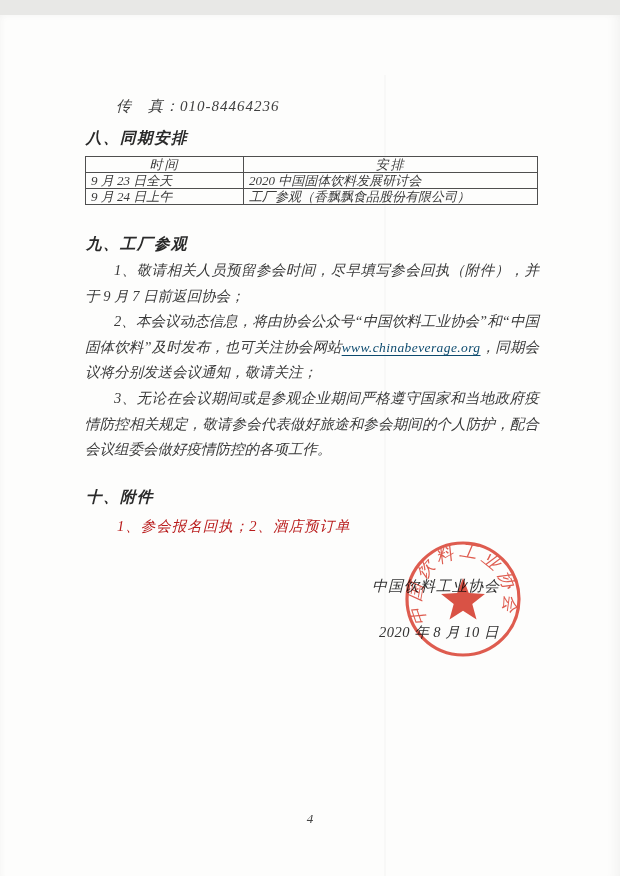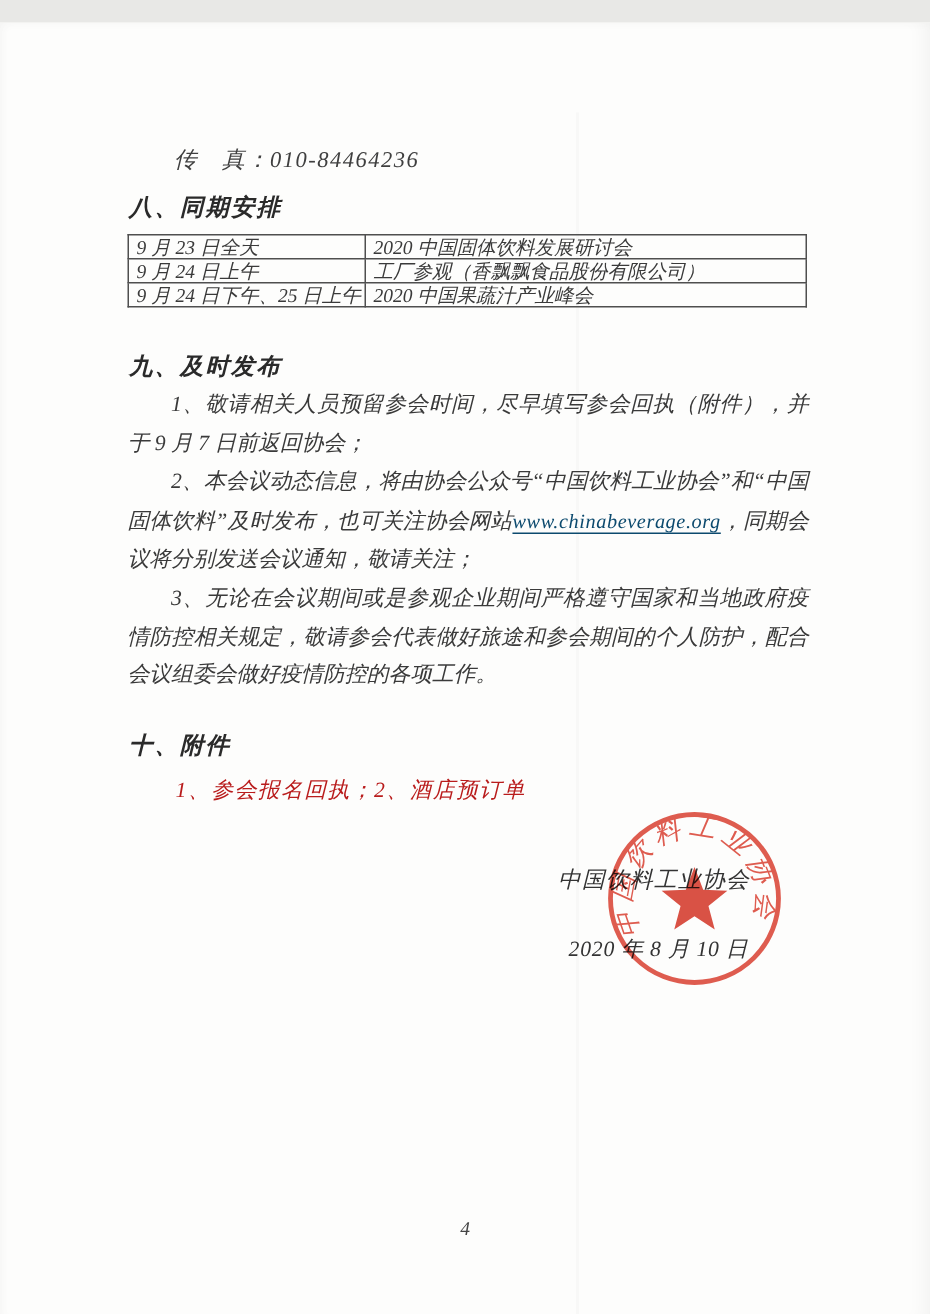--- a/index.html
+++ b/index.html
@@ -88,36 +88,36 @@
   <div class="fax-line">传　真：010-84464236</div>
 
   <h2 class="sec-heading h8">八、同期安排</h2>
 
   <table class="schedule">
     <colgroup>
         <col class="c1">
         <col>
       </colgroup>
     <tbody>
+        <tr>
+      <th>时间</th>
+      <th>安排</th>
+    </tr>
     <tr>
       <td>9 月 23 日全天</td>
       <td>2020 中国固体饮料发展研讨会</td>
     </tr>
     <tr>
       <td>9 月 24 日上午</td>
       <td>工厂参观（香飘飘食品股份有限公司）</td>
     </tr>
-    <tr>
-      <td>9 月 24 日下午、25 日上午</td>
-      <td>2020 中国果蔬汁产业峰会</td>
-    </tr>
   </tbody>
     </table>
 
-  <h2 class="sec-heading h9">九、及时发布</h2>
+  <h2 class="sec-heading h9">九、工厂参观</h2>
 
   <div class="notes">
     <p>1、敬请相关人员预留参会时间，尽早填写参会回执（附件），并于 9 月 7 日前返回协会；</p>
     <p><span>2、本会议动态信息，将由协会公众号“中国饮料工业协会”和“中国固体饮料”及时发布，也可关注协会网站</span><span class="url">www.chinabeverage.org</span><span>，同期会议将分别发送会议通知，敬请关注；</span></p>
     <p>3、无论在会议期间或是参观企业期间严格遵守国家和当地政府疫情防控相关规定，敬请参会代表做好旅途和参会期间的个人防护，配合会议组委会做好疫情防控的各项工作。</p>
   </div>
 
   <h2 class="sec-heading h10">十、附件</h2>
 
   <div class="attach-line">1、参会报名回执；2、酒店预订单</div>

